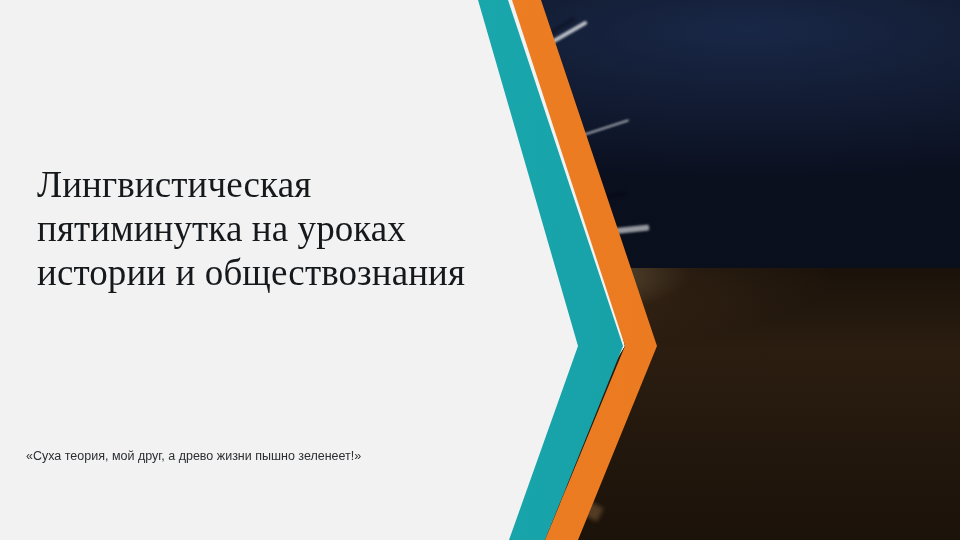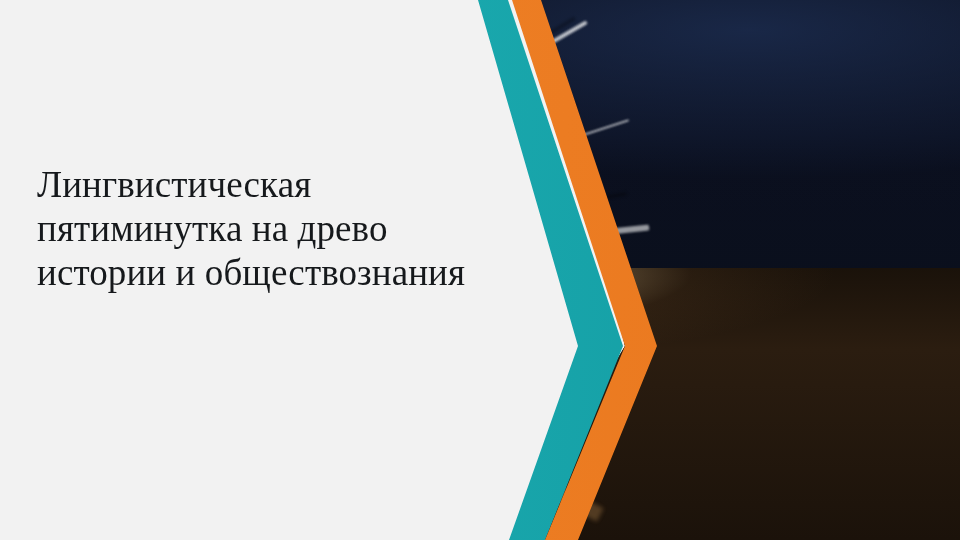--- a/index.html
+++ b/index.html
@@ -440,15 +440,16 @@
 
       <div class="photo-soft"></div>
     </div>
   </div>
 
   <div class="chev">
     <div class="chev-teal"></div>
     <div class="chev-orange"></div>
   </div>
 
-  <div class="title">Лингвистическая пятиминутка на древо истории и обществознания</div>
+  <div class="title">Лингвистическая пятиминутка на уроках истории и обществознания</div>
+  <div class="quote">«Суха теория,  мой друг, а древо жизни пышно зеленеет!»</div>
 
 </div>
 
 </body></html>

